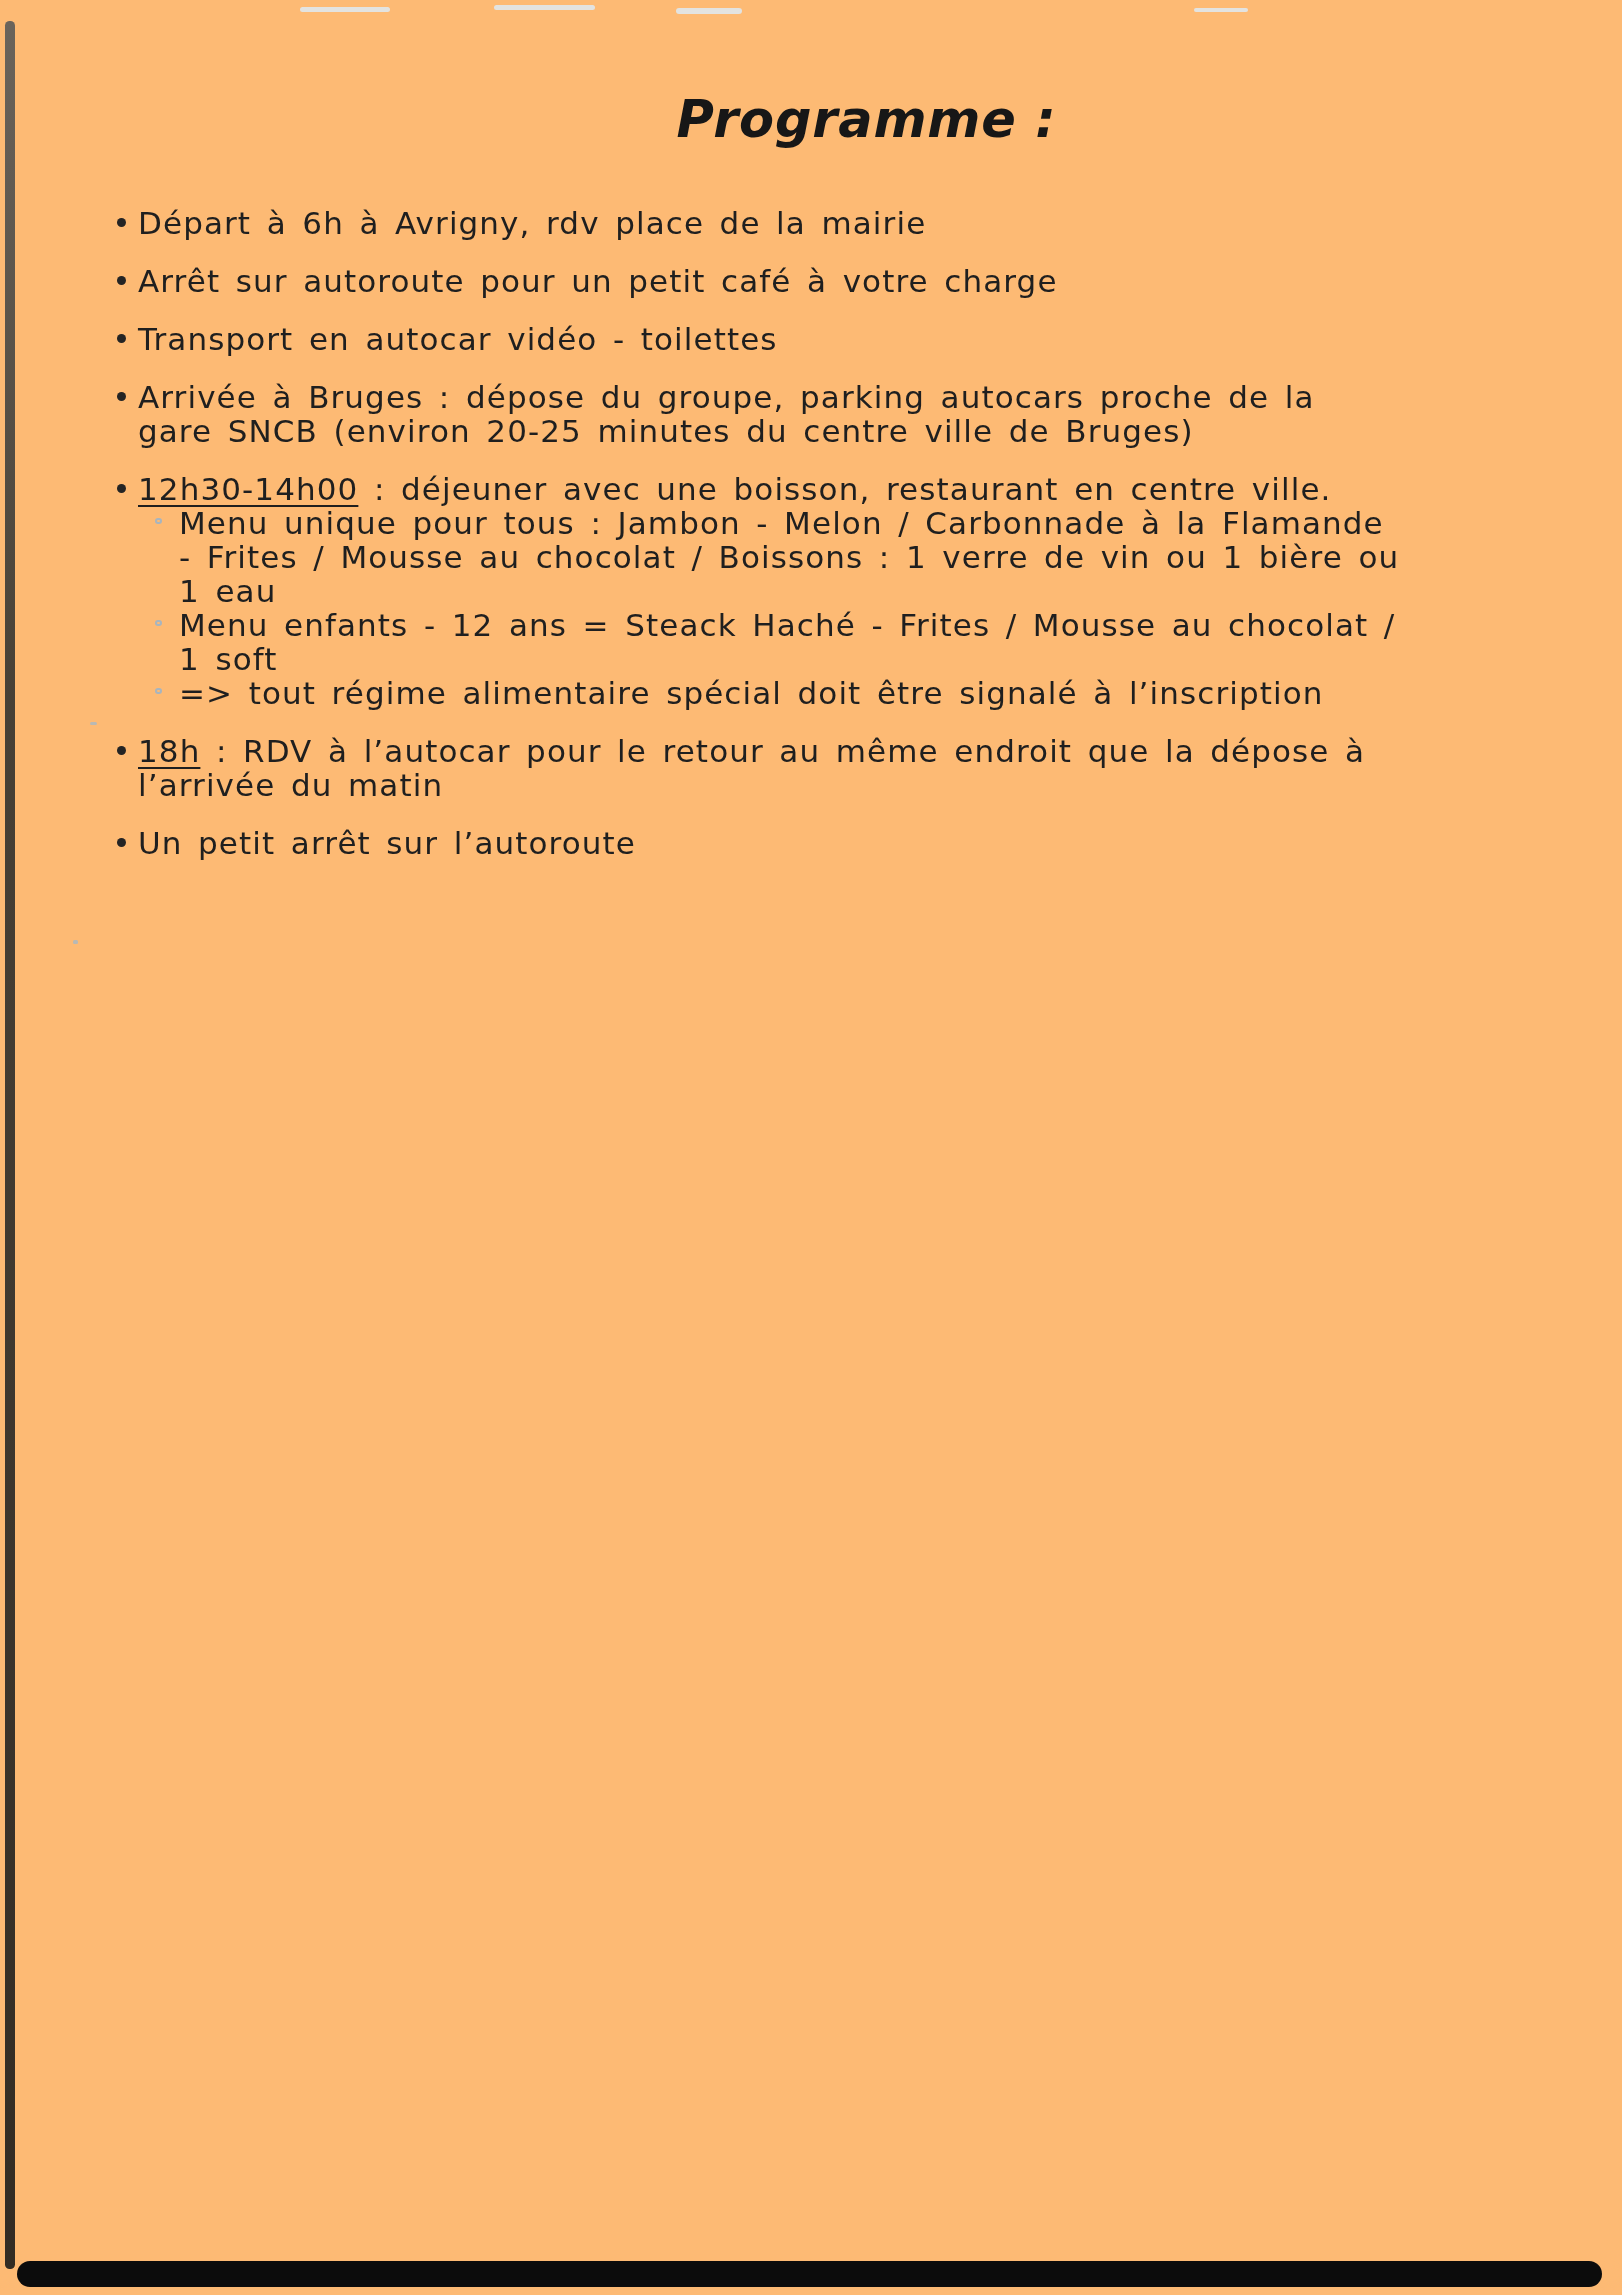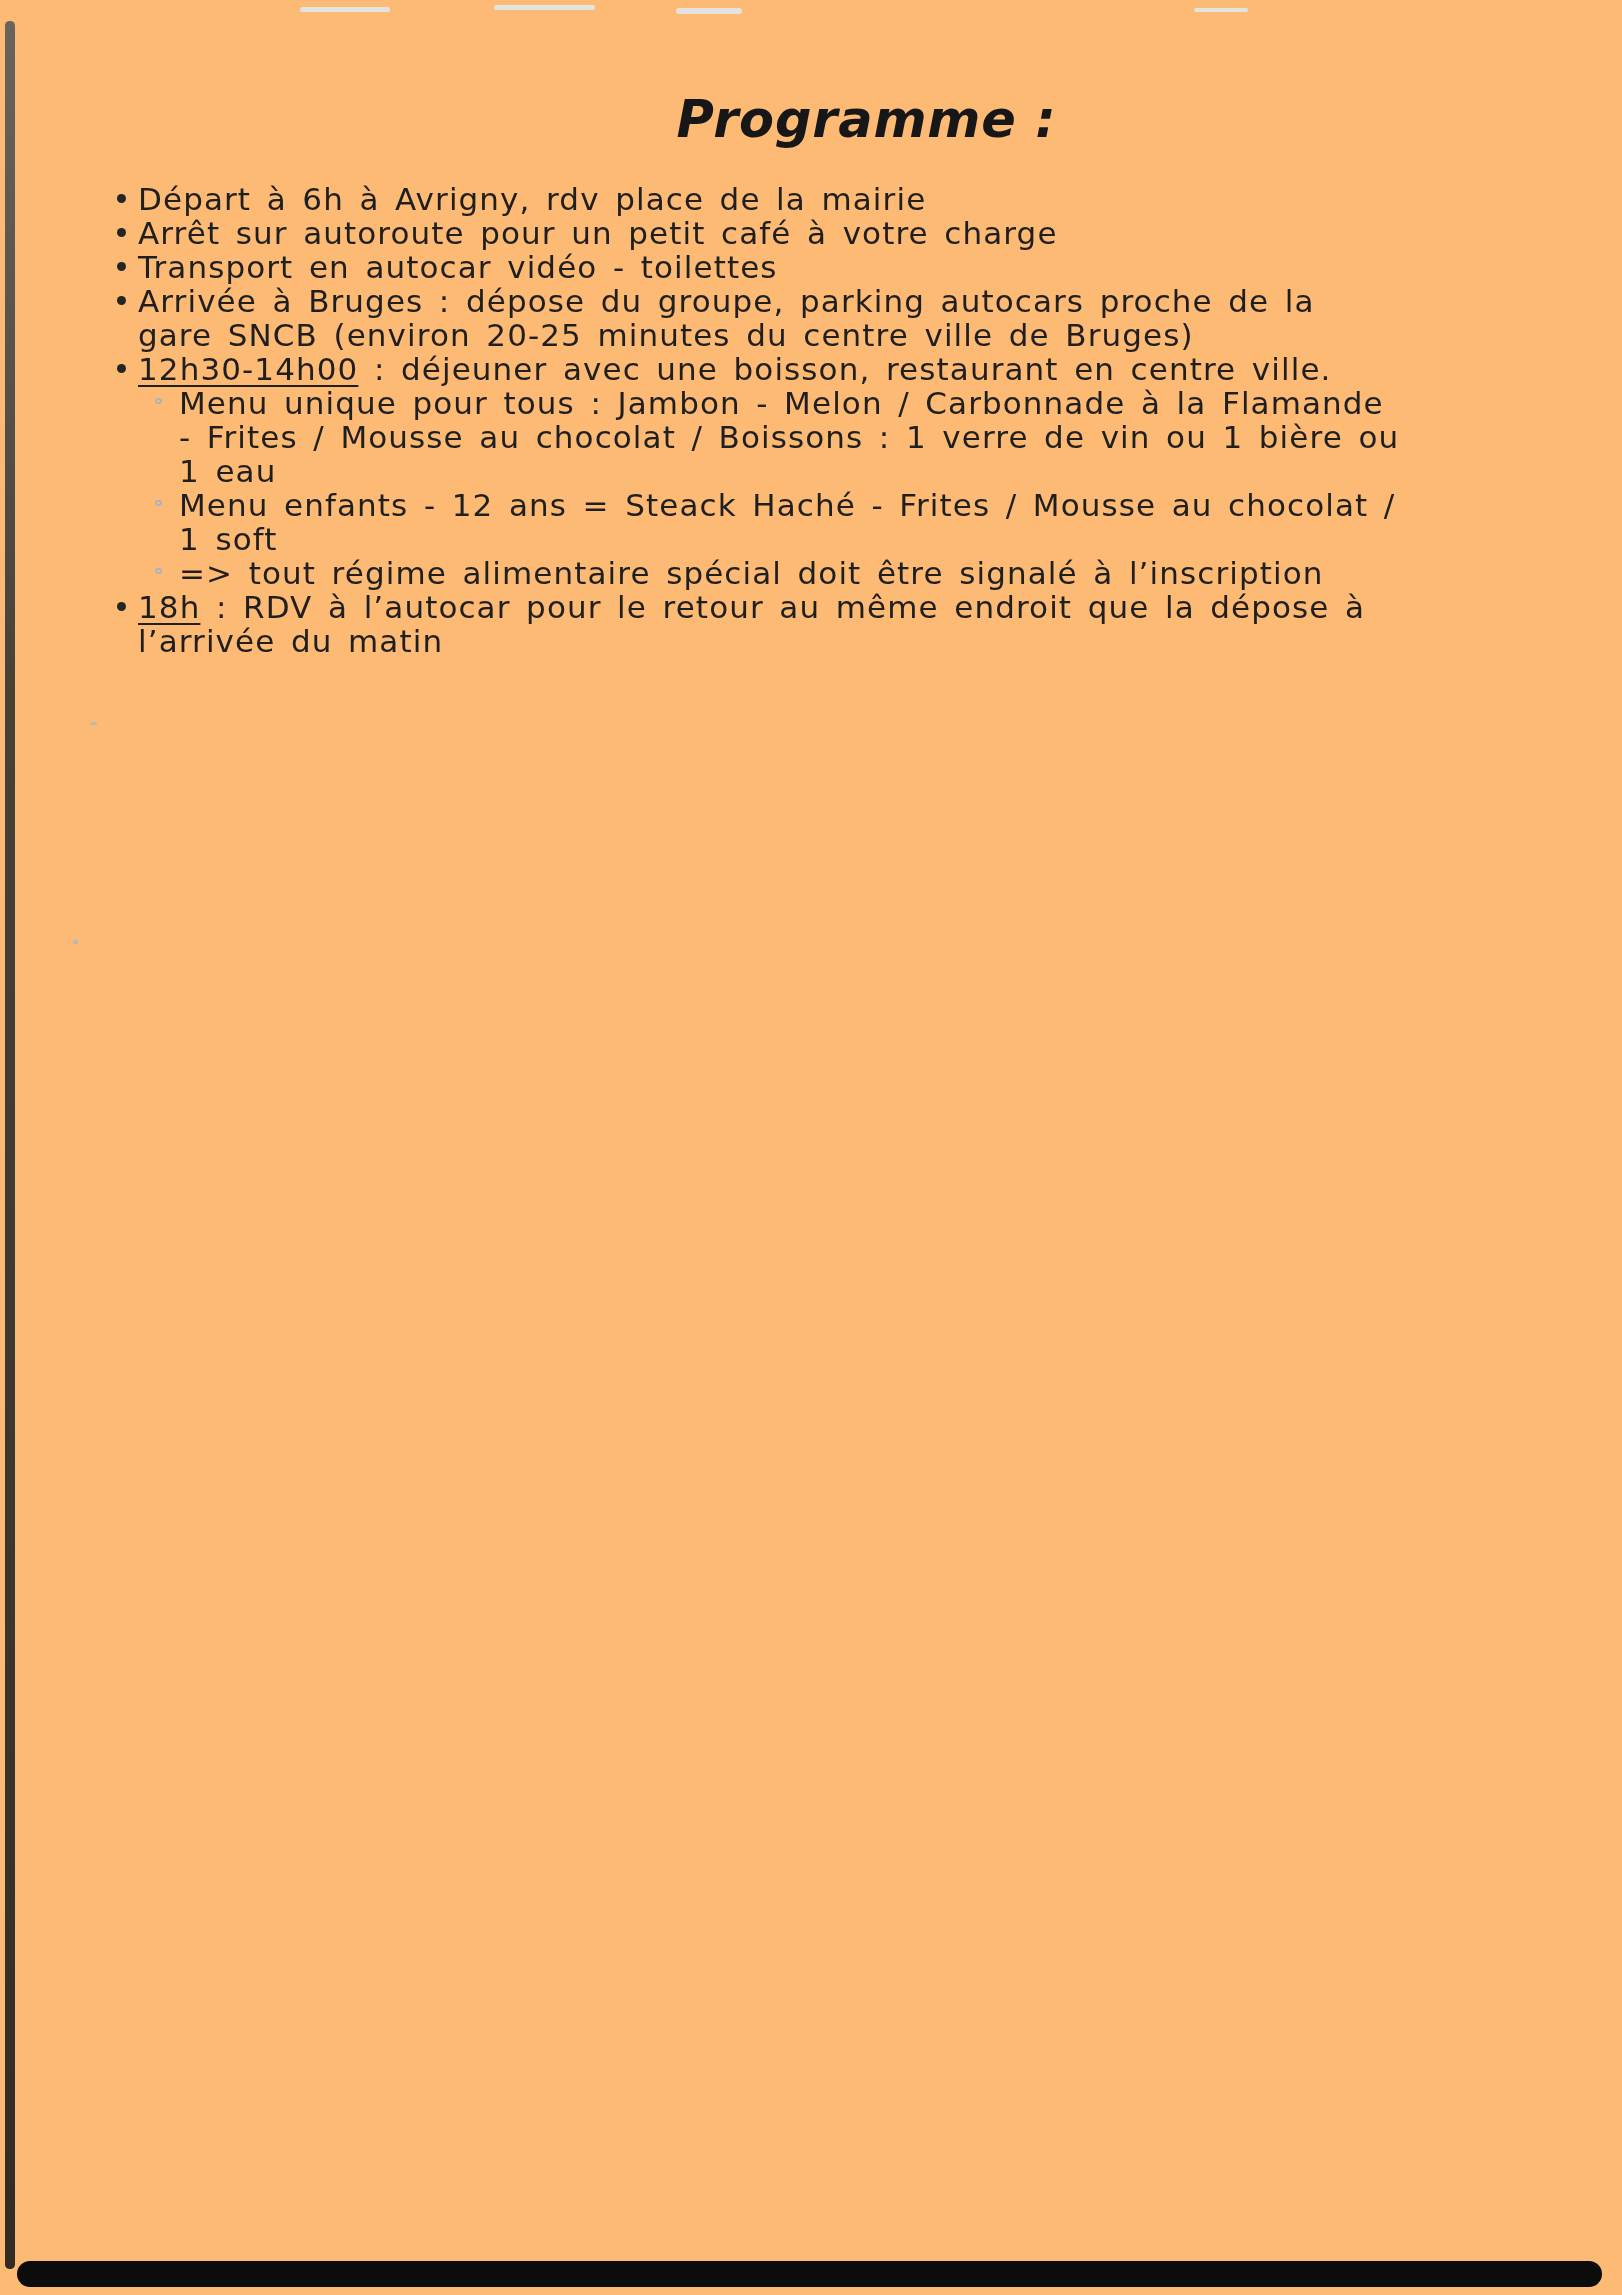--- a/index.html
+++ b/index.html
@@ -42,21 +42,21 @@
 
   
   .programme {
     position:absolute; top:182px; left:115px; width:1285px;
     list-style:none;
     font-size:31px; line-height:34px;
     letter-spacing:1.1px; word-spacing:4.6px;
     color:#1f1f1f;
   }
   .programme li { position:relative; }
-  li.top { padding-left:23px; }
+  li.top { padding-left:23px;margin-top:24px; }
   li.sub { padding-left:64px; }
   .marker { position:absolute; display:block; border-radius:50%; }
   li.top .marker { left:1.5px; top:12.2px; width:9.2px; height:9.2px; background:#242424; }
   li.sub .marker { left:40px; top:11.5px; width:6.9px; height:6.9px; background:transparent; border:2.3px solid #a8b5bf; }
   .time-underline {
     text-decoration:underline;
     text-decoration-thickness:2.3px;
     text-underline-offset:4.6px;
   }
 </style>
@@ -78,18 +78,19 @@
   <ul class="programme">
       <li class="top"><span class="marker"></span><span class="item-text">Départ à 6h à Avrigny, rdv place de la mairie</span></li>
       <li class="top"><span class="marker"></span><span class="item-text">Arrêt sur autoroute pour un petit café à votre charge</span></li>
       <li class="top"><span class="marker"></span><span class="item-text">Transport en autocar vidéo - toilettes</span></li>
       <li class="top"><span class="marker"></span><span class="item-text">Arrivée à Bruges : dépose du groupe, parking autocars proche de la gare SNCB (environ 20-25 minutes du centre ville de Bruges)</span></li>
       <li class="top"><span class="marker"></span><span class="item-text"><span class="time-underline">12h30-14h00</span> : déjeuner avec une boisson, restaurant en centre ville.</span></li>
       <li class="sub"><span class="marker"></span><span class="item-text">Menu unique pour tous : Jambon - Melon / Carbonnade à la Flamande - Frites / Mousse au chocolat / Boissons : 1 verre de vin ou 1 bière ou 1 eau</span></li>
       <li class="sub"><span class="marker"></span><span class="item-text">Menu enfants - 12 ans = Steack Haché - Frites / Mousse au chocolat / 1 soft</span></li>
       <li class="sub"><span class="marker"></span><span class="item-text">=&gt; tout régime alimentaire spécial doit être signalé à l’inscription</span></li>
       <li class="top"><span class="marker"></span><span class="item-text"><span class="time-underline">18h</span> : RDV à l’autocar pour le retour au même endroit que la dépose à l’arrivée du matin</span></li>
+      <li class="top"><span class="marker"></span><span class="item-text">Un petit arrêt sur l’autoroute</span></li>
     </ul>
 
   <div class="scan-edge-bottom"></div>
 
 </div>
 
 
 </body></html>

